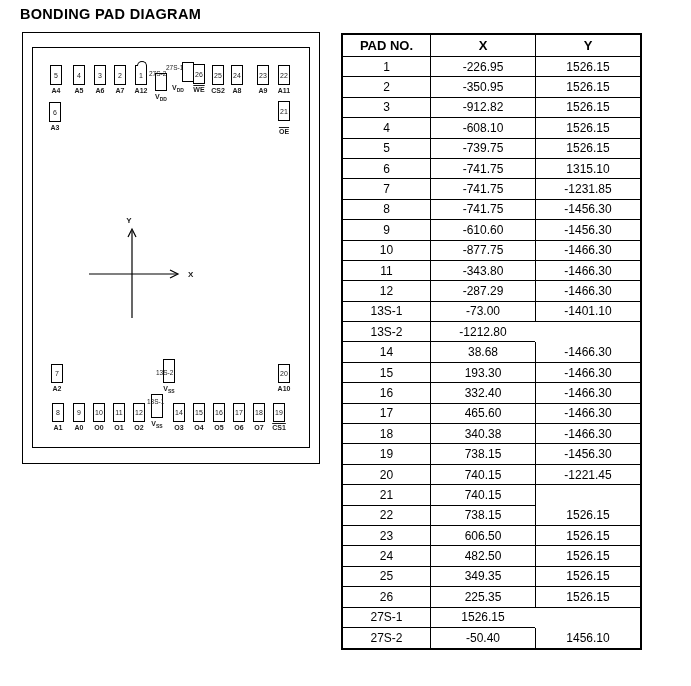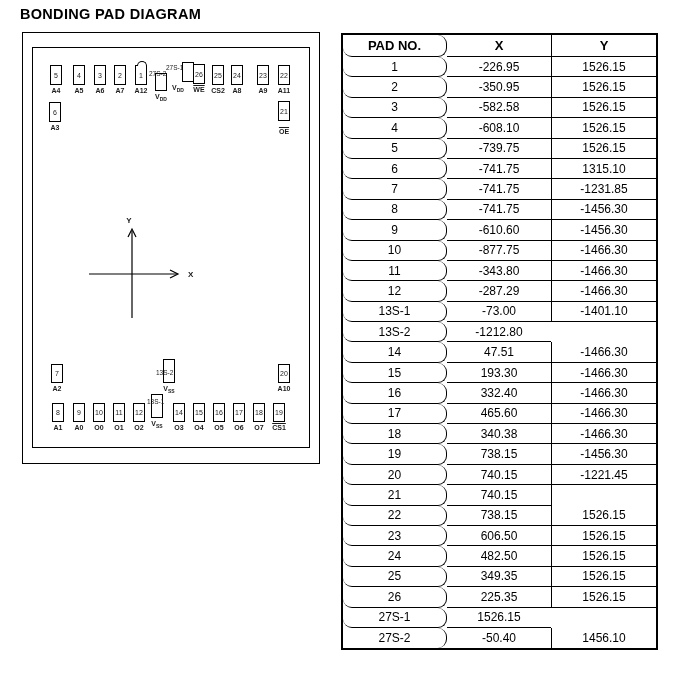--- a/index.html
+++ b/index.html
@@ -25,21 +25,21 @@
   .axes text{font-size:8px;font-weight:bold;fill:#1a1a1a;font-family:"Liberation Sans",sans-serif;}
 
   
   .pad-table{position:absolute;left:341px;top:33px;border:2px solid #000;background:#fff;}
   .thead,.trow{display:flex;}
   .thead{height:22px;}
   .trow{height:20.4px;}
   .tcell{box-sizing:border-box;border-right:1px solid #000;border-bottom:1px solid #000;
          display:flex;align-items:center;justify-content:center;font-size:12px;}
   .tcell.h{font-weight:bold;font-size:13px;}
-  .c0{width:104px;border-radius:9px;} .c1{width:105px;} .c2{width:104px;border-right:none;}
+  .c0{width:88px;} .c1{width:105px;} .c2{width:104px;border-right:none;}
   .tbody .trow:last-child .tcell{border-bottom:none;}
 </style>
 </head>
 <body>
 
 <div class="page">
 
   <div class="title">BONDING PAD DIAGRAM</div>
 
   <div class="diagram-outer">
@@ -238,21 +238,21 @@
           <div class="tcell c1">-226.95</div>
           <div class="tcell c2">1526.15</div>
         </div>
         <div class="trow">
           <div class="tcell c0">2</div>
           <div class="tcell c1">-350.95</div>
           <div class="tcell c2">1526.15</div>
         </div>
         <div class="trow">
           <div class="tcell c0">3</div>
-          <div class="tcell c1">-582.58</div>
+          <div class="tcell c1">-912.82</div>
           <div class="tcell c2">1526.15</div>
         </div>
         <div class="trow">
           <div class="tcell c0">4</div>
           <div class="tcell c1">-608.10</div>
           <div class="tcell c2">1526.15</div>
         </div>
         <div class="trow">
           <div class="tcell c0">5</div>
           <div class="tcell c1">-739.75</div>
@@ -297,21 +297,21 @@
           <div class="tcell c0">13S-1</div>
           <div class="tcell c1">-73.00</div>
           <div class="tcell c2">-1401.10</div>
         </div>
         <div class="trow">
           <div class="tcell c0">13S-2</div>
           <div class="tcell c2">-1212.80</div>
         </div>
         <div class="trow">
           <div class="tcell c0">14</div>
-          <div class="tcell c1">47.51</div>
+          <div class="tcell c1">38.68</div>
           <div class="tcell c2">-1466.30</div>
         </div>
         <div class="trow">
           <div class="tcell c0">15</div>
           <div class="tcell c1">193.30</div>
           <div class="tcell c2">-1466.30</div>
         </div>
         <div class="trow">
           <div class="tcell c0">16</div>
           <div class="tcell c1">332.40</div>

